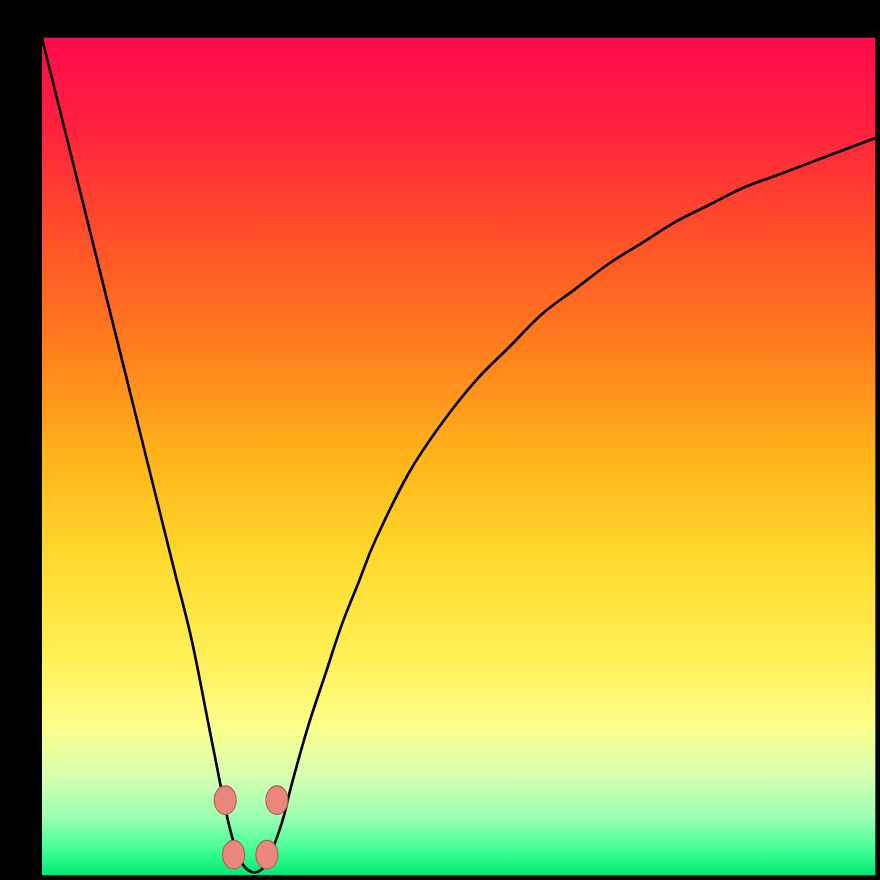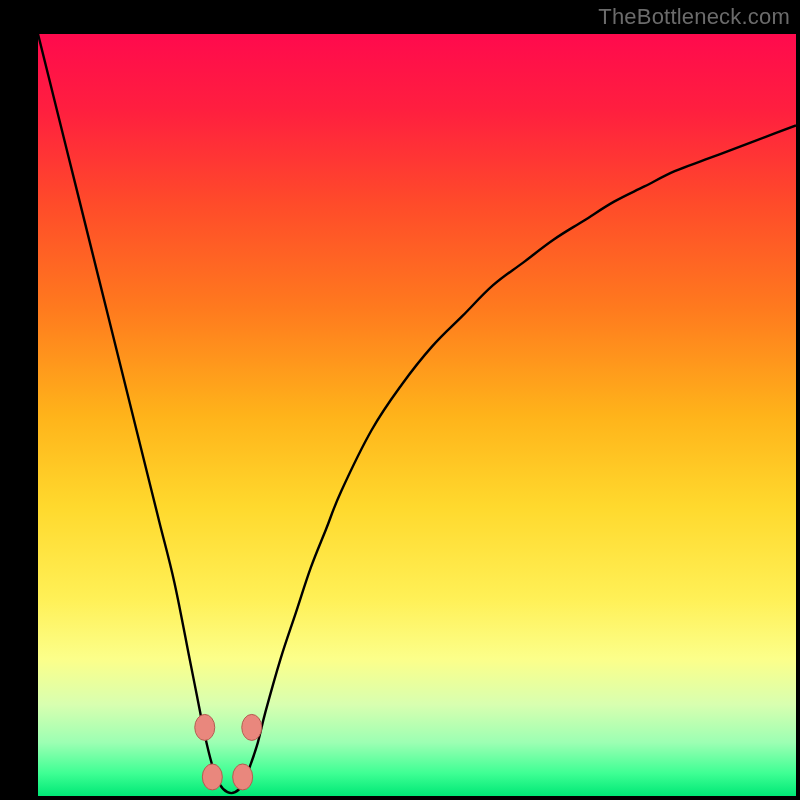--- a/index.html
+++ b/index.html
@@ -35,21 +35,20 @@
     top: 34px;
     width: 758px;
     height: 762px;
   }
   svg { display: block; }
 </style>
 </head>
 <body>
 
 <div class="frame">
-  <div class="watermark">TheBottleneck.com</div>
 
   <div class="plot">
     <svg id="chart-svg" width="758" height="762" viewBox="0 0 758 762">
       <defs>
         <linearGradient id="bg-grad" x1="0" y1="0" x2="0" y2="1">
             <stop offset="0.00%" stop-color="#ff0a4d"></stop>
             <stop offset="10.00%" stop-color="#ff1f3f"></stop>
             <stop offset="22.00%" stop-color="#ff4a2a"></stop>
             <stop offset="36.00%" stop-color="#ff7a1e"></stop>
             <stop offset="50.00%" stop-color="#ffb31a"></stop>

